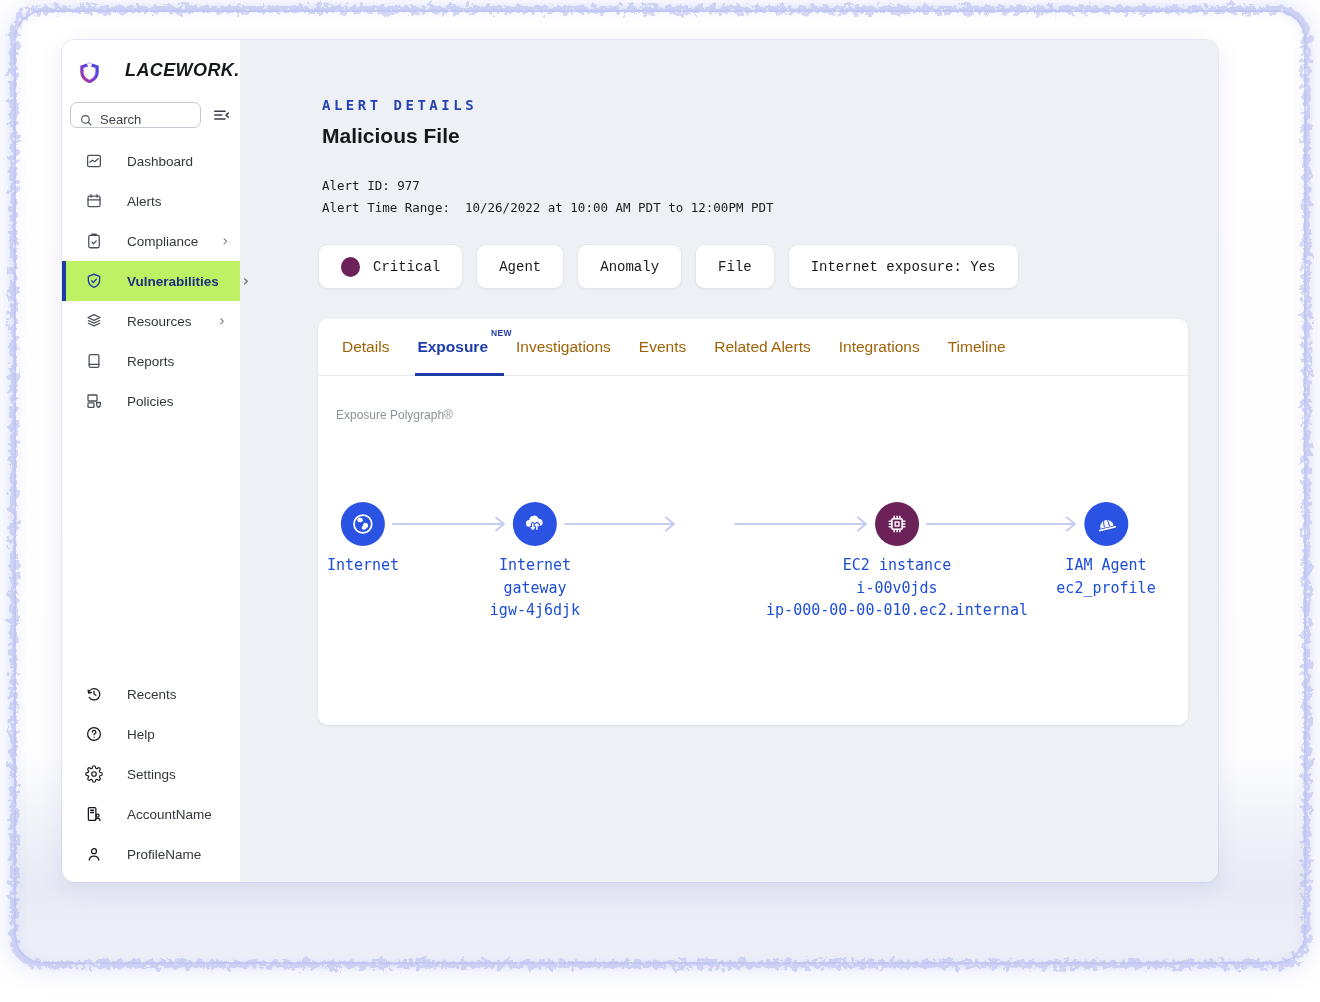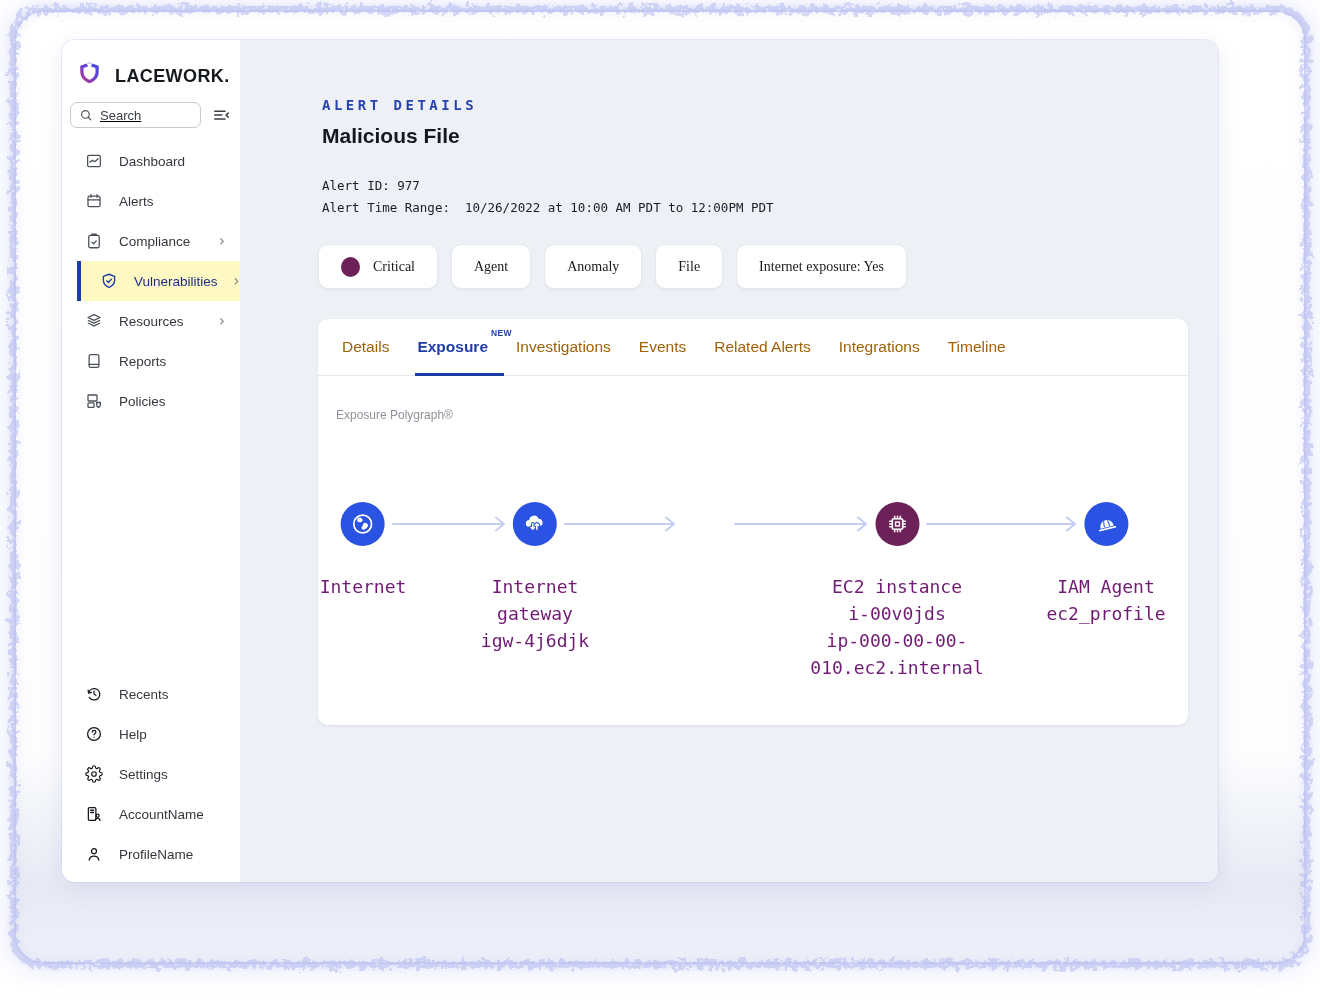--- a/index.html
+++ b/index.html
@@ -25,56 +25,56 @@
 
   
   .window {
     position:absolute; left:62px; top:40px; width:1156px; height:842px;
     background:#fff; border-radius:13px; overflow:hidden; display:flex;
     box-shadow:0 0 0 1px rgba(185,192,235,.30), 0 6px 22px rgba(110,120,190,.14);
   }
 
   
   .sidebar { width:178px; background:#fff; display:flex; flex-direction:column; flex-shrink:0; }
-  .logo-row { padding:20px 0 0 14px; display:flex; align-items:flex-end; gap:12px; cursor:pointer; }
+  .logo-row { padding:20px 0 0 14px; display:flex; align-items:flex-start; gap:22px; cursor:pointer;font-style:italic; }
   .logo-row svg { width:27px; height:27px; }
   .logo-text { font-size:18px; font-weight:700; letter-spacing:.4px; color:#15181d; }
 
   .search-row { margin:15px 8px 0 8px; display:flex; align-items:center; gap:9px; }
   .search-box { flex:1; height:26px; border:1px solid #c6c9d1; border-radius:7px;
-                background:#fff; display:flex; align-items:center; padding:0 8px; gap:7px;text-decoration:underline; }
+                background:#fff; display:flex; align-items:flex-end; padding:0 8px; gap:7px; }
   .search-box svg { width:14px; height:14px; flex-shrink:0; }
   .search-box input { border:none; outline:none; width:100%; font-size:13px; color:#34383f;
                       font-family:"Liberation Sans", sans-serif; background:transparent; }
   .search-box input::placeholder { color:#3c4047; }
   .collapse-btn { width:22px; height:22px; display:flex; align-items:center; justify-content:center; cursor:pointer; }
   .collapse-btn svg { width:19px; height:19px; }
 
   .nav { margin-top:13px; }
-  .nav-item { height:40px; display:flex; align-items:center; padding:0 15px 0 23px; gap:16px;
+  .nav-item { height:40px; display:flex; align-items:center; padding:0 15px 0 23px; gap:24px;
               font-size:13.5px; color:#33373d; position:relative; cursor:pointer; }
   .nav-item svg { width:18px; height:18px; flex-shrink:0; }
   .nav-item .chev { margin-left:auto; color:#7b8088; font-size:15px; line-height:1; font-family:"DejaVu Sans", sans-serif; }
-  .nav-item.selected { background:#fef9c3; color:#1c2e80; font-weight:400;margin-left:15px; }
+  .nav-item.selected { background:#bef264; color:#1c2e80; font-weight:700; }
   .nav-item.selected::before { content:''; position:absolute; left:0; top:0; bottom:0; width:4px; background:#1e3ca8; }
   .nav-footer { margin-top:auto; padding-bottom:8px; }
 
   
   .main { flex:1; background:#edf0f5; padding-top:57px; overflow:hidden;padding-left:20px; }
   .page-header { margin-left:62px; }
   .eyebrow { font-family:"DejaVu Sans Mono", monospace; font-size:14px; font-weight:700;
              letter-spacing:3.5px; color:#2742b0; }
   .page-title { margin-top:11px; font-size:21px; font-weight:700; color:#15181d; }
   .meta { margin-top:27px; margin-left:62px; font-family:"DejaVu Sans Mono", monospace;
           font-size:12.5px; color:#1a1d22; line-height:22px; white-space:pre; }
 
   .badges { display:flex; gap:13px; margin:25px 0 0 58px; }
   .badge { background:#fff; border:1px solid #e5e7ec; border-radius:10px; height:45px;
            display:flex; align-items:center; padding:0 22px; gap:13px;
-           font-family:Liberation Serif, serif; font-size:14px; color:#17191d;
+           font-family:Liberation Mono, monospace; font-size:14px; color:#17191d;
            box-shadow:0 1px 2px rgba(16,24,40,.05); }
   .badge .dot { width:19px; height:20px; border-radius:50%; background:#6d2159; flex-shrink:0; }
 
   .card { margin:30px 0 0 58px; width:870px; height:406px; background:#fff; border-radius:10px;
           box-shadow:0 1px 3px rgba(16,24,40,.08); }
   .tabs { display:flex; gap:28px; padding-left:24px; height:57px; align-items:stretch;
           border-bottom:1px solid #e6e8ec; }
   .tab { font-size:15.5px; color:#a16207; position:relative; display:flex; align-items:center; cursor:pointer; }
   .tab.active { color:#1e3ca8; font-weight:700; }
   .tab.active::after { content:''; position:absolute; left:-2px; right:-16px; bottom:-1px;
@@ -84,22 +84,22 @@
 
   .poly-title { margin:32px 0 0 18px; font-size:12px; color:#8d929a; }
   .diagram { position:relative; height:180px; margin-top:80px; }
   .arrows { position:absolute; left:0; top:0; }
   .dnode { position:absolute; top:0; transform:translateX(-50%); text-align:center; }
   .circ { width:44px; height:44px; border-radius:50%; margin:0 auto;
           display:flex; align-items:center; justify-content:center; cursor:pointer; }
   .circ svg { width:26px; height:26px; }
   .circ.blue { background:#2b53e3; }
   .circ.plum { background:#6d2159; }
-  .dlabel { margin-top:27px; font-family:"DejaVu Sans Mono", monospace; font-size:18px;
-            line-height:1.5; color:#701a75; white-space:pre-line; }
+  .dlabel { margin-top:8px; font-family:"DejaVu Sans Mono", monospace; font-size:15px;
+            line-height:1.5; color:#1d4ed8; white-space:pre-line; }
 </style>
 </head>
 <body>
 
 <svg width="0" height="0" style="position:absolute">
   <defs>
     <filter id="fuzzyF" x="-5%" y="-5%" width="110%" height="110%">
       <feTurbulence type="fractalNoise" baseFrequency="0.16" numOctaves="3" result="n"></feTurbulence>
       <feDisplacementMap in="SourceGraphic" in2="n" scale="16"></feDisplacementMap>
     </filter>

